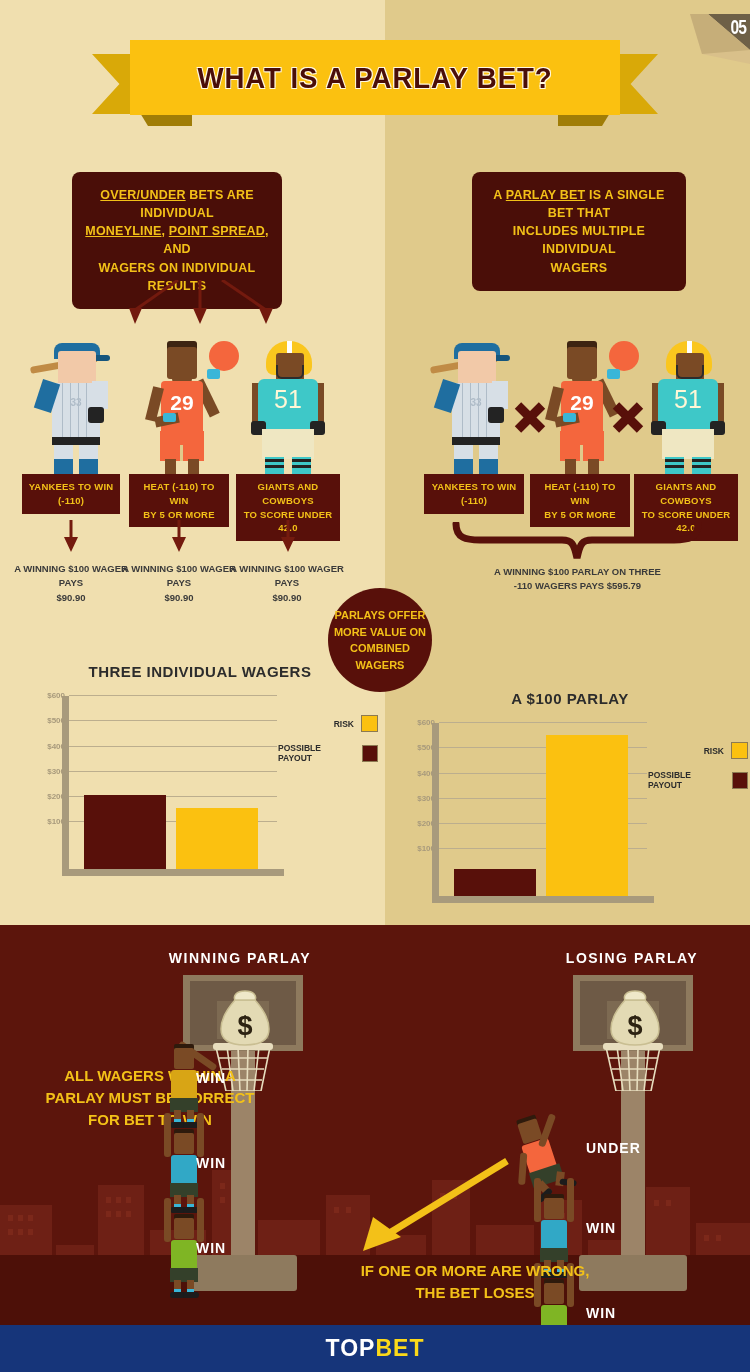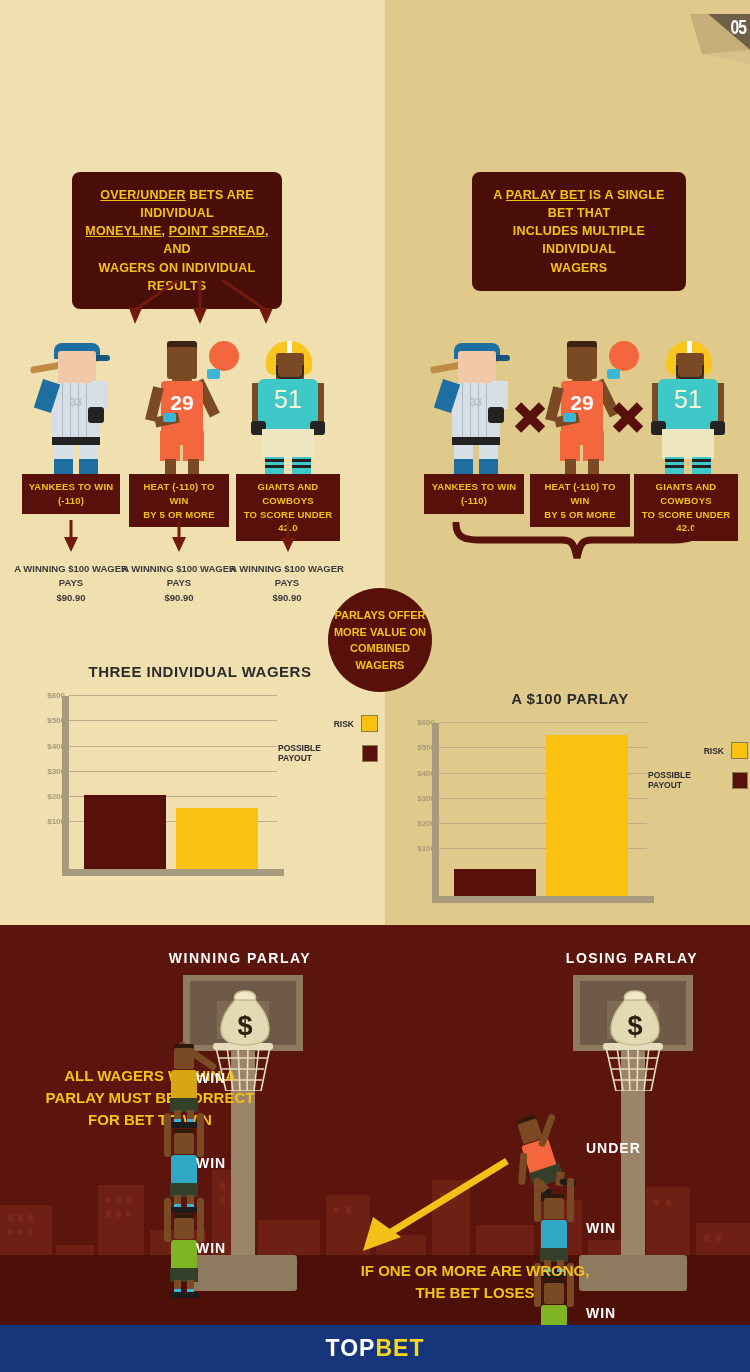--- a/index.html
+++ b/index.html
@@ -261,20 +261,29 @@
 
   <div class="corner">
     <svg width="60" height="50" viewBox="0 0 60 50">
       <polygon points="0,0 60,0 60,50 12,40" fill="#D9C08A"></polygon>
       <polygon points="18,0 60,0 60,36" fill="#6E6047"></polygon>
       <polygon points="0,0 18,0 60,36 12,40" fill="#C6AE79"></polygon>
     </svg>
     <span class="corner-num">05</span>
   </div>
 
+  <div class="ribbon-wrap">
+    <div class="ribbon-tail-l"></div>
+    <div class="ribbon-tail-r"></div>
+    <div class="ribbon-fold-l"></div>
+    <div class="ribbon-fold-r"></div>
+    <div class="ribbon-main">
+      <span class="ribbon-title">WHAT IS A PARLAY BET?</span>
+    </div>
+  </div>
 
   <div class="callout" id="callout-left">
     <div><span class="u">OVER/UNDER</span><span> BETS ARE INDIVIDUAL</span></div>
     <div>
       <span class="u">MONEYLINE</span>,
       <span class="u">POINT SPREAD</span>, AND
     </div>
     <div>WAGERS ON INDIVIDUAL RESULTS</div>
   </div>
 
@@ -483,20 +492,24 @@
   </div>
   <div class="wager-box" style="left:634px; top:474px; width:104px;">
     <div>GIANTS AND COWBOYS</div>
     <div>TO SCORE UNDER 42.0</div>
   </div>
 
   <svg class="brace" viewBox="0 0 250 40">
     <path d="M4,2 C4,16 14,18 28,18 L110,18 C120,18 122,22 125,36 C128,22 130,18 140,18 L222,18 C236,18 246,16 246,2" stroke="#58100A" stroke-width="7" fill="none" stroke-linecap="round"></path>
   </svg>
 
+  <div class="pay-text" style="left:455px; top:565px; width:245px;">
+    <div>A WINNING $100 PARLAY ON THREE</div>
+    <div>-110 WAGERS PAYS $595.79</div>
+  </div>
 
 
   <div class="badge">
     <div>
       <div>PARLAYS OFFER</div>
       <div>MORE VALUE ON</div>
       <div>COMBINED WAGERS</div>
     </div>
   </div>
 

